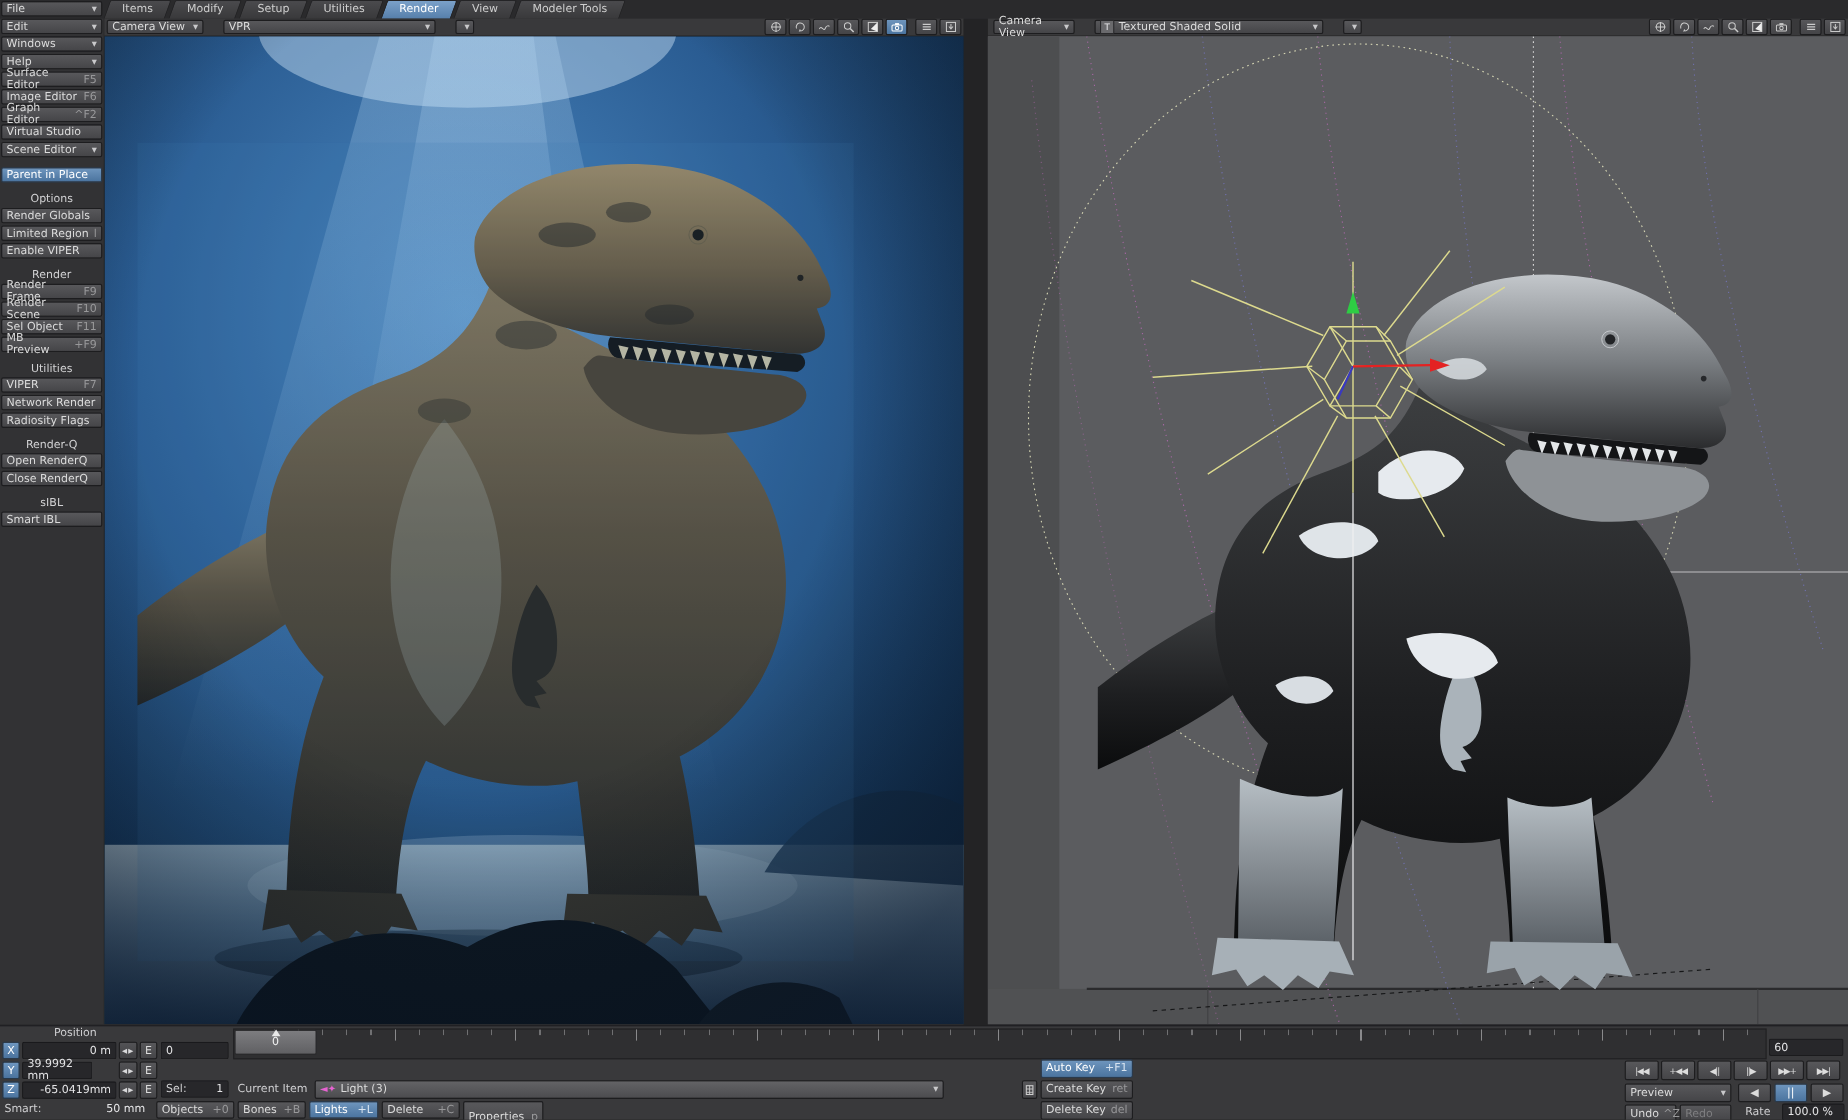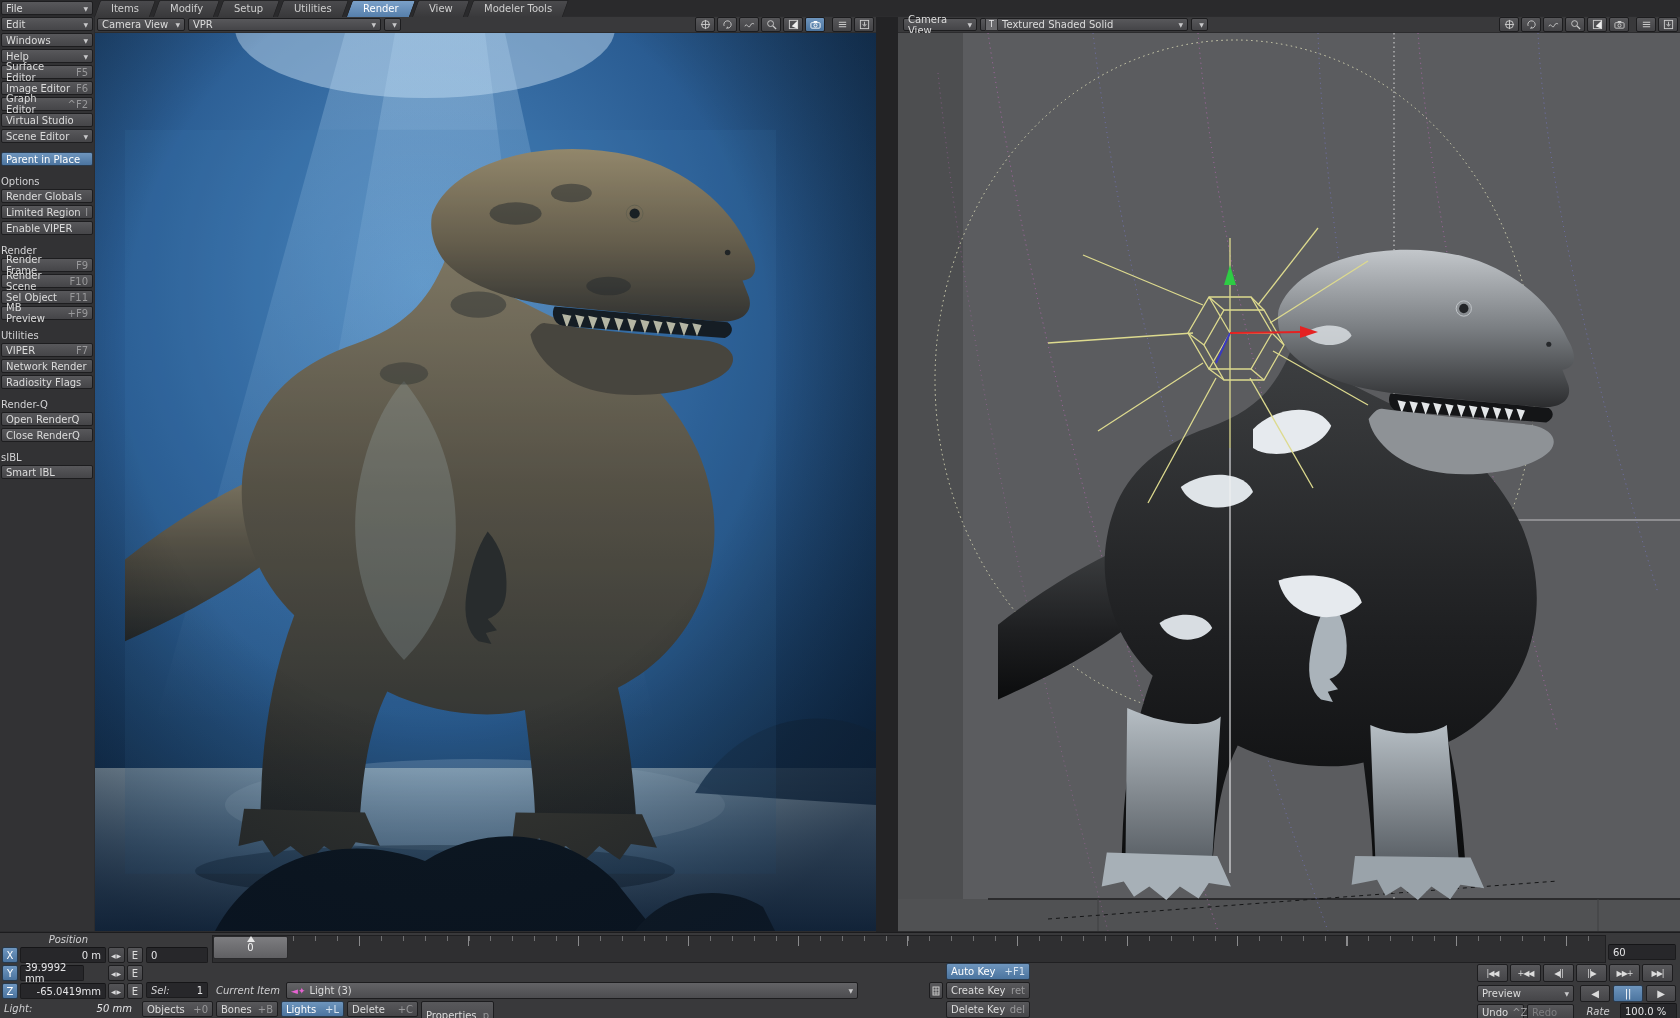--- a/index.html
+++ b/index.html
@@ -8,37 +8,37 @@
        -webkit-user-select:none;user-select:none;}
   
   .btn{background:linear-gradient(#58585b,#454548);border:1px solid #1d1d1f;border-radius:2px;
        color:#dcdcdc;display:flex;align-items:center;padding:0 4px;box-sizing:border-box;height:14px;}
   .btn .sc{margin-left:auto;color:#98989a;padding-left:4px;}
   .btn.active{background:linear-gradient(#6e95bd,#4b749f);color:#fff;border-color:#2a3a4c;}
   .dd-arrow{margin-left:auto;font-size:6px;color:#c9c9cb;padding-left:4px;}
   .field{background:#27272a;border:1px solid #1b1b1d;border-top-color:#151517;border-radius:2px;
          color:#e4e4e6;display:flex;align-items:center;padding:0 4px;box-sizing:border-box;height:16px;}
   .field.num{justify-content:flex-end;}
-  .lbl{color:#cfcfd1;font-style:italic;}
+  .lbl{color:#cfcfd1;}
   
   #topbar{position:absolute;left:0;top:0;width:1680px;height:16px;background:#2a2a2c;text-decoration:underline;}
   #file-btn{position:absolute;left:1px;top:1px;width:92px;}
   #tabs{position:absolute;left:97px;top:0;height:16px;display:flex;align-items:flex-start;}
   .tab{height:15px;margin-right:3px;padding:1px 13px 0 13px;background:linear-gradient(#4a4a4d,#39393b);
        border:1px solid #242426;border-bottom:none;transform:skewX(-20deg);border-radius:2px 2px 0 0;}
   .tab>span{display:block;transform:skewX(20deg);color:#cfcfcf;font-size:10px;line-height:13px;}
   .tab.active{background:linear-gradient(#7ba1c9,#567fab);}
   .tab.active>span{color:#fff;}
   
   #sidebar{position:absolute;left:0;top:17px;width:94px;height:914px;background:#323234;}
   #sidebar .row{margin:0 1px 2px 1px;}
-  #sidebar .hdr{height:11px;color:#d2d2d4;padding-top:1px;}
+  #sidebar .hdr{height:11px;text-align:center;color:#d2d2d4;padding-top:1px;}
   #sidebar .gap{height:7px;}
   
-  .vh{position:absolute;top:17px;height:15px;background:#39393b;display:flex;align-items:center;gap:3px;
+  .vh{position:absolute;top:17px;height:15px;background:#39393b;display:flex;align-items:center;gap:18px;
       padding:0 2px;box-sizing:border-box;}
   #vh-left{left:95px;width:781px;}
   #vh-right{left:898px;width:782px;}
   .vh .btn{height:13px;font-size:10px;}
   .vico{width:18px;height:13px;background:linear-gradient(#57575a,#444447);border:1px solid #1d1d1f;
         border-radius:2px;display:flex;align-items:center;justify-content:center;flex:none;}
   .vico.active{background:linear-gradient(#6e95bd,#4b749f);}
   .vico svg{display:block;}
   .vh-icons{margin-left:auto;display:flex;gap:2px;align-items:center;}
   .vico.sep{margin-left:5px;}
@@ -590,21 +590,21 @@
     <div class="abs axis-btn" style="left:2px;top:32px">Y</div>
     <div class="abs field num" style="left:20px;top:32px;width:64px">39.9992 mm</div>
     <div class="abs spin" style="left:108px;top:32px">◀▶</div>
     <div class="abs btn ebtn" style="left:127px;top:32px;justify-content:center">E</div>
 
     <div class="abs axis-btn" style="left:2px;top:50px">Z</div>
     <div class="abs field num" style="left:20px;top:50px;width:86px">-65.0419mm</div>
     <div class="abs spin" style="left:108px;top:50px">◀▶</div>
     <div class="abs btn ebtn" style="left:127px;top:50px;justify-content:center">E</div>
 
-    <div class="abs lbl" style="left:4px;top:70px">Light:</div>
+    <div class="abs lbl" style="left:4px;top:70px">Smart:</div>
     <div class="abs lbl" style="left:84px;top:70px;width:48px;text-align:right;color:#e6e6e8">50 mm</div>
 
     <div class="abs field" style="left:146px;top:14px;width:62px">0</div>
     <div id="ruler">
       <div class="minor"></div>
       <div class="major"></div>
       <div id="ruler-labels">
           <span></span>
           <span></span>
           <span></span>

